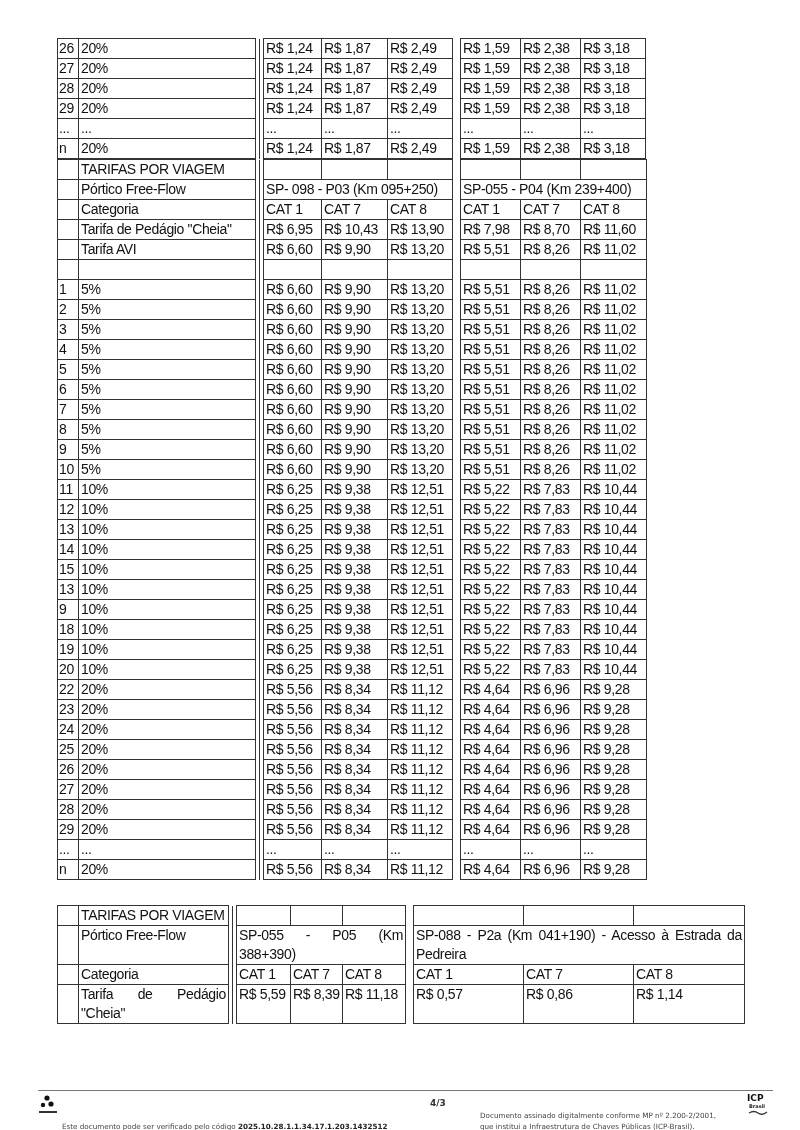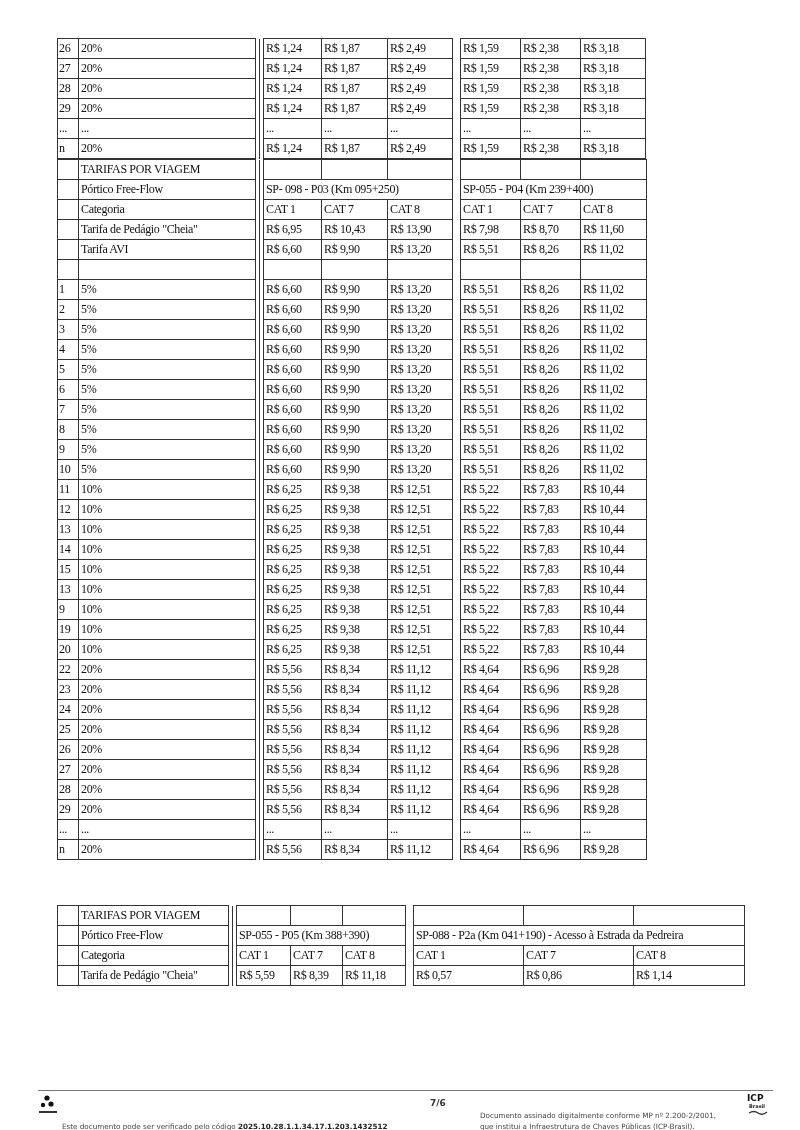--- a/index.html
+++ b/index.html
@@ -1,20 +1,20 @@
 <!DOCTYPE html>
 <html><head>
 <meta charset="utf-8">
 <style>
   html, body { margin:0; padding:0; background:#fff; }
   body { width:800px; height:1130px; position:relative; overflow:hidden;
          font-family:"DejaVu Sans", sans-serif; color:#111; }
   .page { position:absolute; left:0; top:0; width:800px; height:1130px; }
   table.t { position:absolute; border-collapse:collapse; table-layout:fixed;
-            font-family:Liberation Serif, serif; font-size:12px; letter-spacing:-0.35px;border-radius:32px; }
+            font-family:Liberation Sans, sans-serif; font-size:14px; letter-spacing:-0.35px;border-radius:32px; }
   table.t td { border:1px solid #333; padding:0 2px; height:19px; line-height:19px;
                white-space:nowrap; overflow:hidden; vertical-align:top; }
   table.t td.gap { border-top:none; border-bottom:none; padding:0; }
   table.t td.num { padding-left:1px; }
   #t1 { left:57px; top:38px; }
   #t2 { left:57px; top:159px; }
   #t3 { left:57px; top:905px; }
   #t3 td { white-space:normal; line-height:19px; }
   .wrapjust { text-align:justify; }
   .footer { position:absolute; left:38px; top:1090px; width:735px; height:30px;
@@ -432,20 +432,33 @@
           <td class="gap"></td>
           <td>R$ 6,25</td>
           <td>R$ 9,38</td>
           <td>R$ 12,51</td>
           <td class="gap"></td>
           <td>R$ 5,22</td>
           <td>R$ 7,83</td>
           <td>R$ 10,44</td>
         </tr>
         <tr>
+          <td class="num">18</td>
+          <td>10%</td>
+          <td class="gap"></td>
+          <td class="gap"></td>
+          <td>R$ 6,25</td>
+          <td>R$ 9,38</td>
+          <td>R$ 12,51</td>
+          <td class="gap"></td>
+          <td>R$ 5,22</td>
+          <td>R$ 7,83</td>
+          <td>R$ 10,44</td>
+        </tr>
+        <tr>
           <td class="num">19</td>
           <td>10%</td>
           <td class="gap"></td>
           <td class="gap"></td>
           <td>R$ 6,25</td>
           <td>R$ 9,38</td>
           <td>R$ 12,51</td>
           <td class="gap"></td>
           <td>R$ 5,22</td>
           <td>R$ 7,83</td>
@@ -668,21 +681,21 @@
     <svg class="logo1" viewBox="0 0 20 24">
       <circle cx="9" cy="5" r="2.6" fill="#111"></circle>
       <circle cx="13" cy="11" r="2.6" fill="#111"></circle>
       <circle cx="5" cy="12" r="2.2" fill="#111"></circle>
       <rect x="1" y="18" width="18" height="2" fill="#333"></rect>
     </svg>
     <div class="left">
       <div><span>Este documento pode ser verificado pelo código</span> <b>2025.10.28.1.1.34.17.1.203.1432512</b></div>
       <div>em https://www.doe.sp.gov.br/autenticidade</div>
     </div>
-    <div class="pg">7/6</div>
+    <div class="pg">4/3</div>
     <div class="right">
       <div>Documento assinado digitalmente conforme MP nº 2.200-2/2001,</div>
       <div>que institui a Infraestrutura de Chaves Públicas (ICP-Brasil).</div>
     </div>
     <svg class="logo2" viewBox="0 0 24 26">
       <text x="1" y="9" font-family="DejaVu Sans, sans-serif" font-size="9" font-weight="bold" fill="#111">ICP</text>
       <text x="3" y="16" font-family="DejaVu Sans, sans-serif" font-size="5" font-weight="bold" fill="#222">Brasil</text>
       <path d="M3 21 Q8 18 12 21 T21 20" stroke="#333" stroke-width="1.3" fill="none"></path>
     </svg>
   </div>

